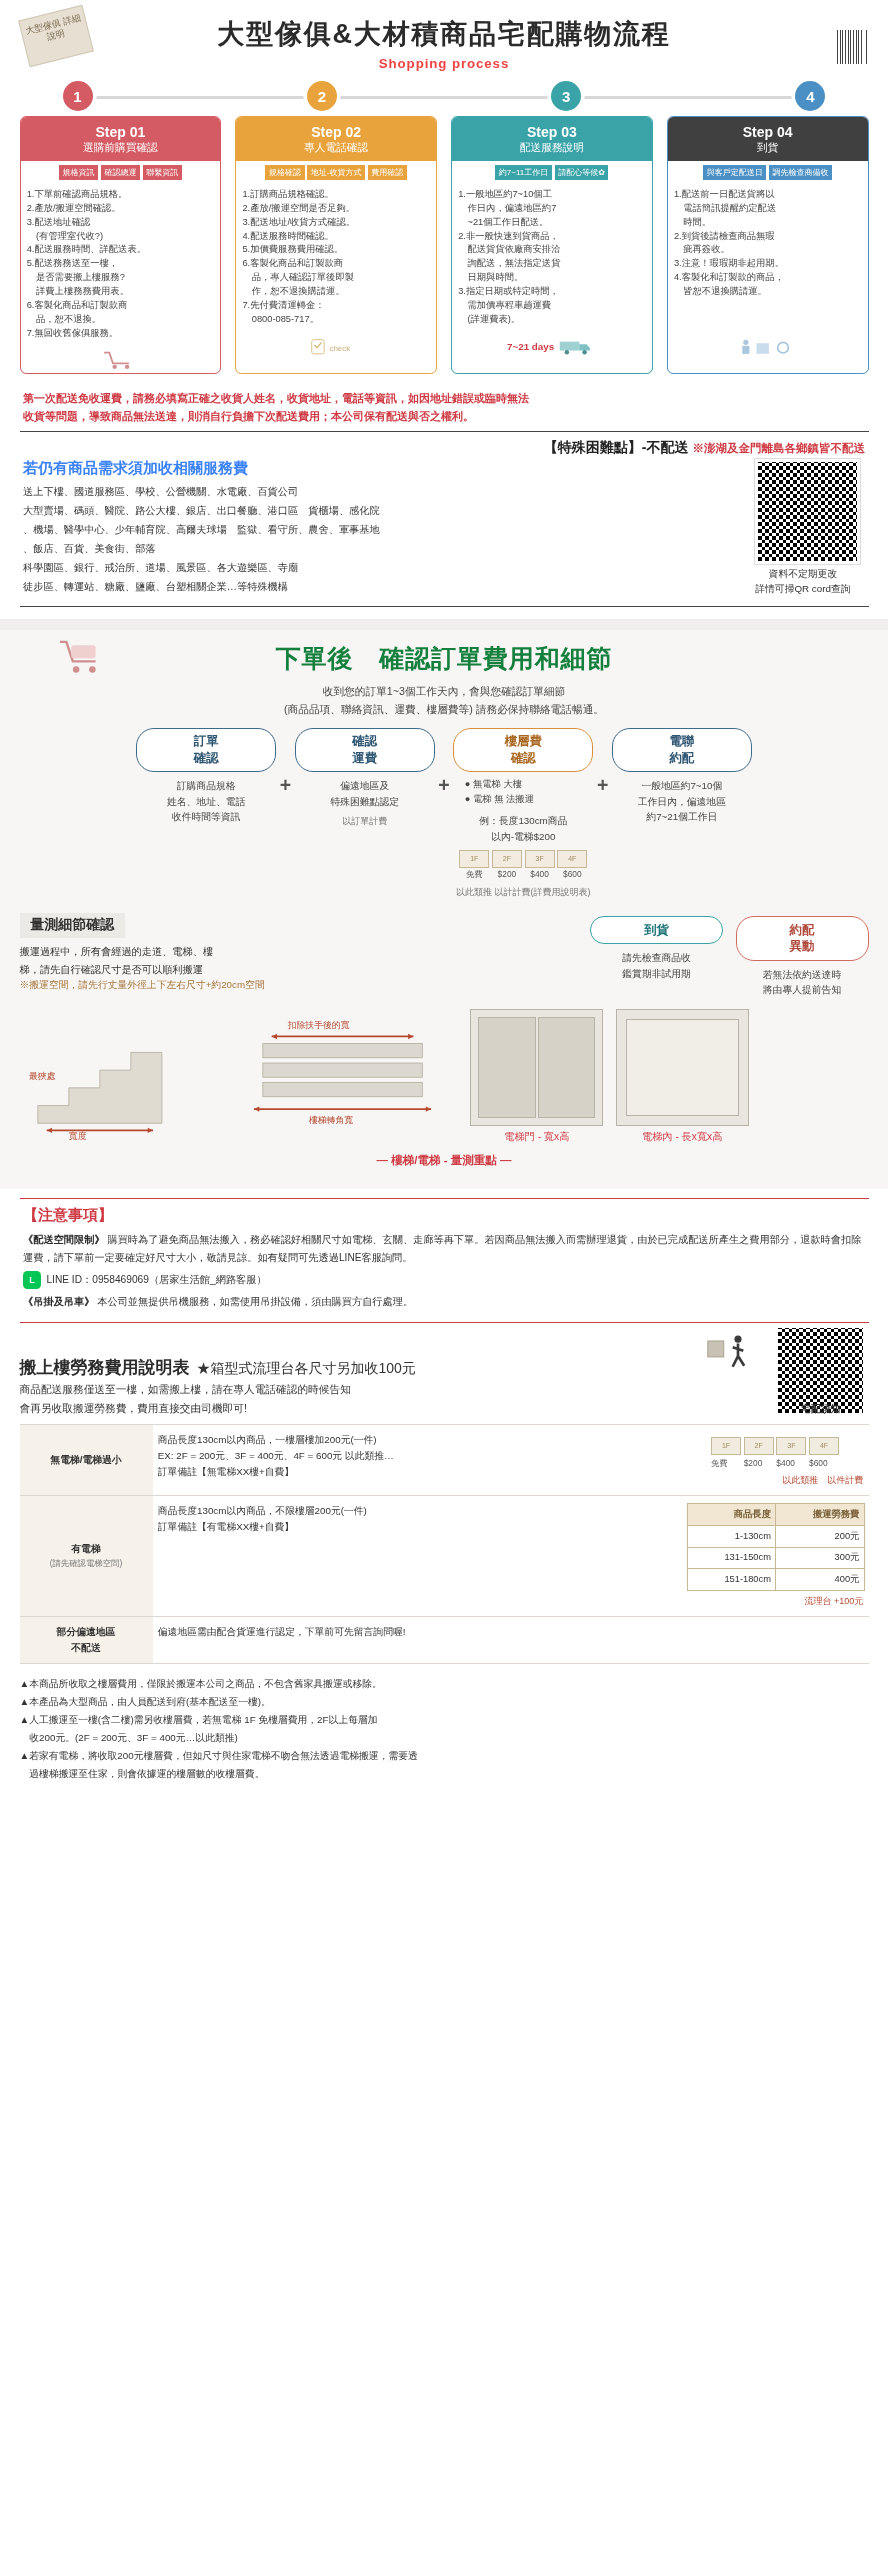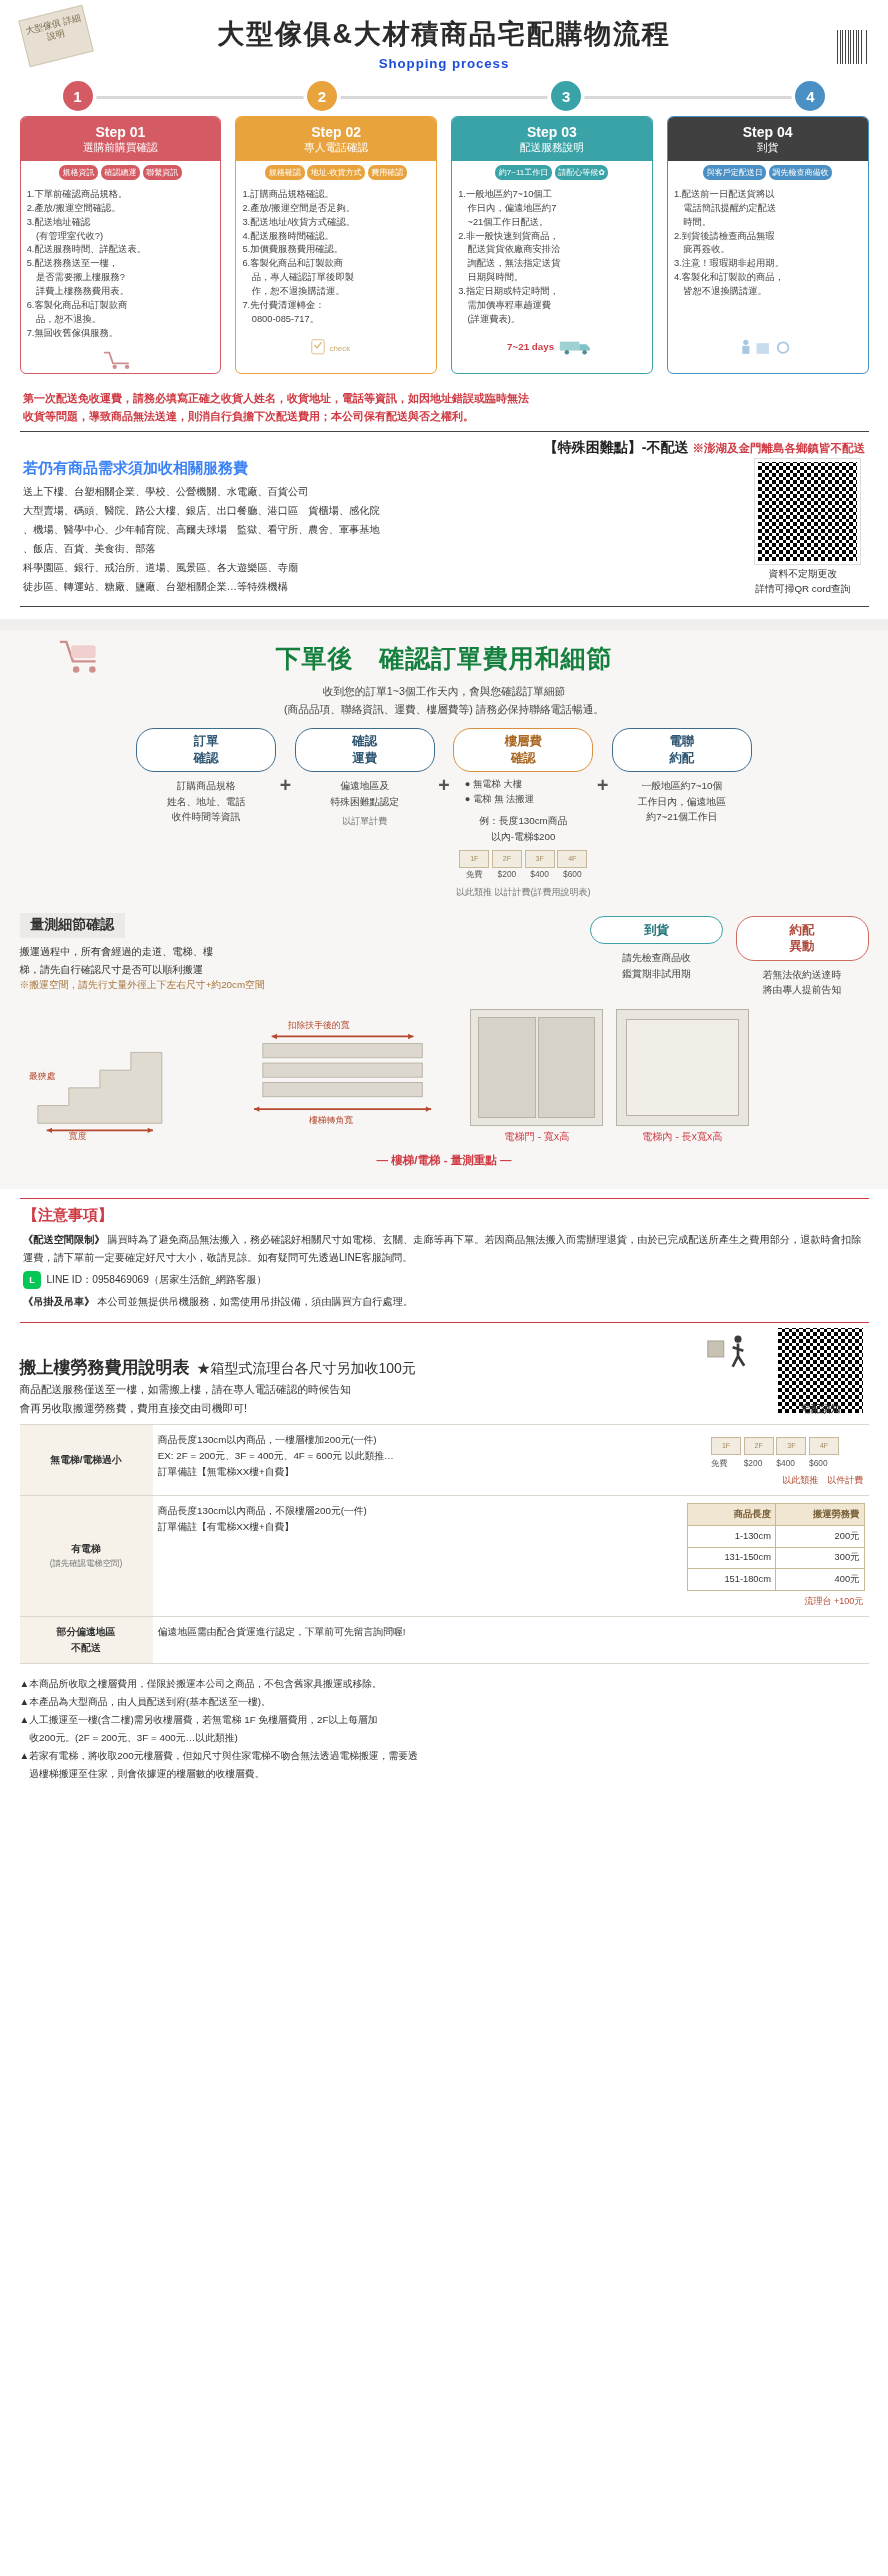--- a/index.html
+++ b/index.html
@@ -22,21 +22,21 @@
   .header h1 {
     margin: 0;
     font-size: 27px;
     letter-spacing: 1.8px;
     color: #2b2b2b;
     font-weight: bold;
   }
   .header h2 {
     margin: 3.6px 0 0 0;
     font-size: 13.3px;
-    color: #1d4ed8;
+    color: #ef4444;
     font-weight: bold;
     letter-spacing: 0.9px;
   }
   .tape {
     position: absolute;
     left: 23px; top: 12.4px;
     width: 66px; height: 48px;
     background: #e7e0d2;
     border: 0.9px solid #cfc6b3;
     transform: rotate(-14deg);
@@ -88,21 +88,21 @@
     padding: 6.2px 3.6px 5.3px 3.6px;
     color: #fff;
   }
   .card .card-head .ttl { font-size: 14px; font-weight: bold; }
   .card .card-head .sub { font-size: 10.7px; margin-top: 1.8px; }
   .card .tags {
     display: flex; gap: 2.7px; justify-content: center;
     padding: 4.4px 3.6px;
   }
   .card .tags span {
-    font-size: 8px; color: #fff; padding: 1.8px 3.6px; border-radius: 7px;
+    font-size: 8px; color: #fff; padding: 1.8px 3.6px; border-radius: 0;
     white-space: nowrap;
     text-align: right;
   }
   .card .body {
     font-size: 9.3px;
     line-height: 1.5;
     padding: 3.6px 6.2px 5.3px 6.2px;
     color: #444;
     min-height: 149px;
   }
@@ -399,21 +399,21 @@
   <div class="note-red" style="white-space:pre-line">第一次配送免收運費，請務必填寫正確之收貨人姓名，收貨地址，電話等資訊，如因地址錯誤或臨時無法
 收貨等問題，導致商品無法送達，則消自行負擔下次配送費用；本公司保有配送與否之權利。</div>
 
   <div class="special">
     <h3>
       <span>【特殊困難點】-不配送</span>
       <span class="redtxt">※澎湖及金門離島各鄉鎮皆不配送</span>
     </h3>
     <h4>若仍有商品需求須加收相關服務費</h4>
     <div class="list">
-      <div>送上下樓、台塑相關企業、學校、公營機關、水電廠、百貨公司</div>
+      <div>送上下樓、國道服務區、學校、公營機關、水電廠、百貨公司</div>
       <div>大型賣場、碼頭、醫院、路公大樓、銀店、出口餐廳、港口區　貨櫃場、感化院</div>
       <div>、機場、醫學中心、少年輔育院、高爾夫球場　監獄、看守所、農舍、軍事基地</div>
       <div>、飯店、百貨、美食街、部落</div>
       <div>科學園區、銀行、戒治所、道場、風景區、各大遊樂區、寺廟</div>
       <div>徒步區、轉運站、糖廠、鹽廠、台塑相關企業…等特殊機構</div>
     </div>
     <div class="qr"></div>
     <div class="qr-cap" style="white-space:pre-line">資料不定期更改
 詳情可掃QR cord查詢</div>
   </div>

